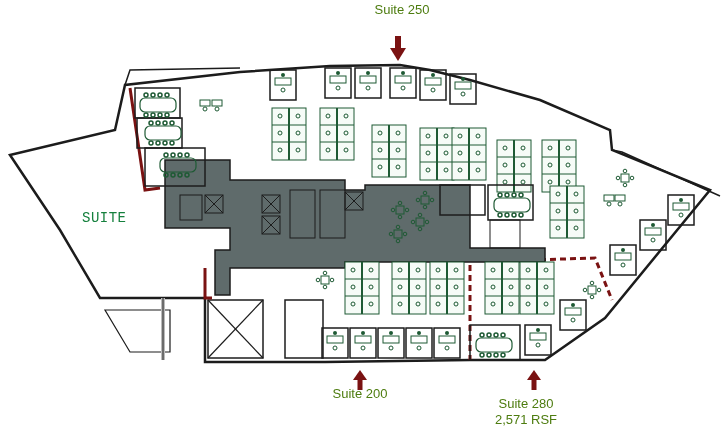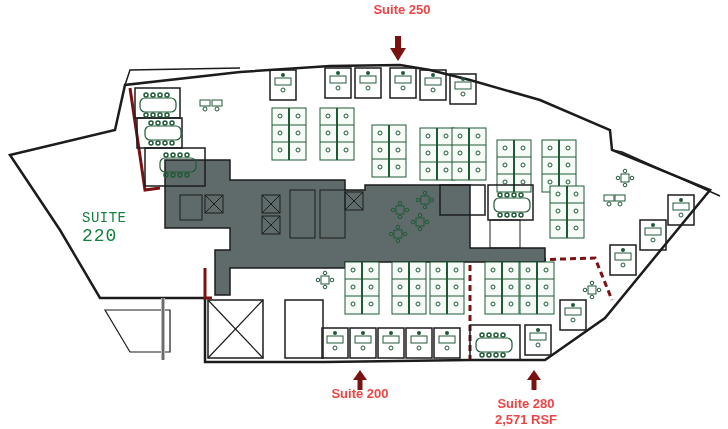--- a/index.html
+++ b/index.html
@@ -1,19 +1,19 @@
 <!DOCTYPE html>
 <html><head>
 <meta charset="utf-8">
 <style>
   html, body { margin: 0; padding: 0; background: #ffffff; }
   body { width: 728px; height: 429px; position: relative; overflow: hidden;
          font-family: "Liberation Sans", sans-serif; }
   #plan { position: absolute; left: 0; top: 0; }
-  .label { position: absolute; color: #ef4444; font-weight: bold; text-align: center;
+  .label { position: absolute; color: #4d7c0f; font-weight: normal; text-align: center;
            font-family: "Liberation Sans", sans-serif; line-height: 16px; font-size: 13px; }
   .suite220 { position: absolute; color: #15803d; text-align: left;
               font-family: Liberation Mono, monospace; }
   .suite220 .a { font-size: 14px; letter-spacing: 0.5px; }
   .suite220 .b { font-size: 18px; letter-spacing: 1px; }
 </style>
 </head>
 <body>
 
 <svg id="plan" width="728" height="429" viewBox="0 0 728 429" xmlns="http://www.w3.org/2000/svg">
@@ -189,14 +189,13 @@
   <polygon points="0,10 14,10 7,0" fill="#7a1212"></polygon>
   <rect x="4.5" y="9" width="5" height="11" fill="#7a1212"></rect>
 </svg>
 <div class="label" style="left:476px;top:396px;width:100px;">
   <div>Suite 280</div>
   <div>2,571 RSF</div>
 </div>
 
 <div class="suite220" style="left:82px;top:210px;width:70px;">
   <div class="a">SUITE</div>
-  <div class="b">220</div>
 </div>
 
 </body></html>

